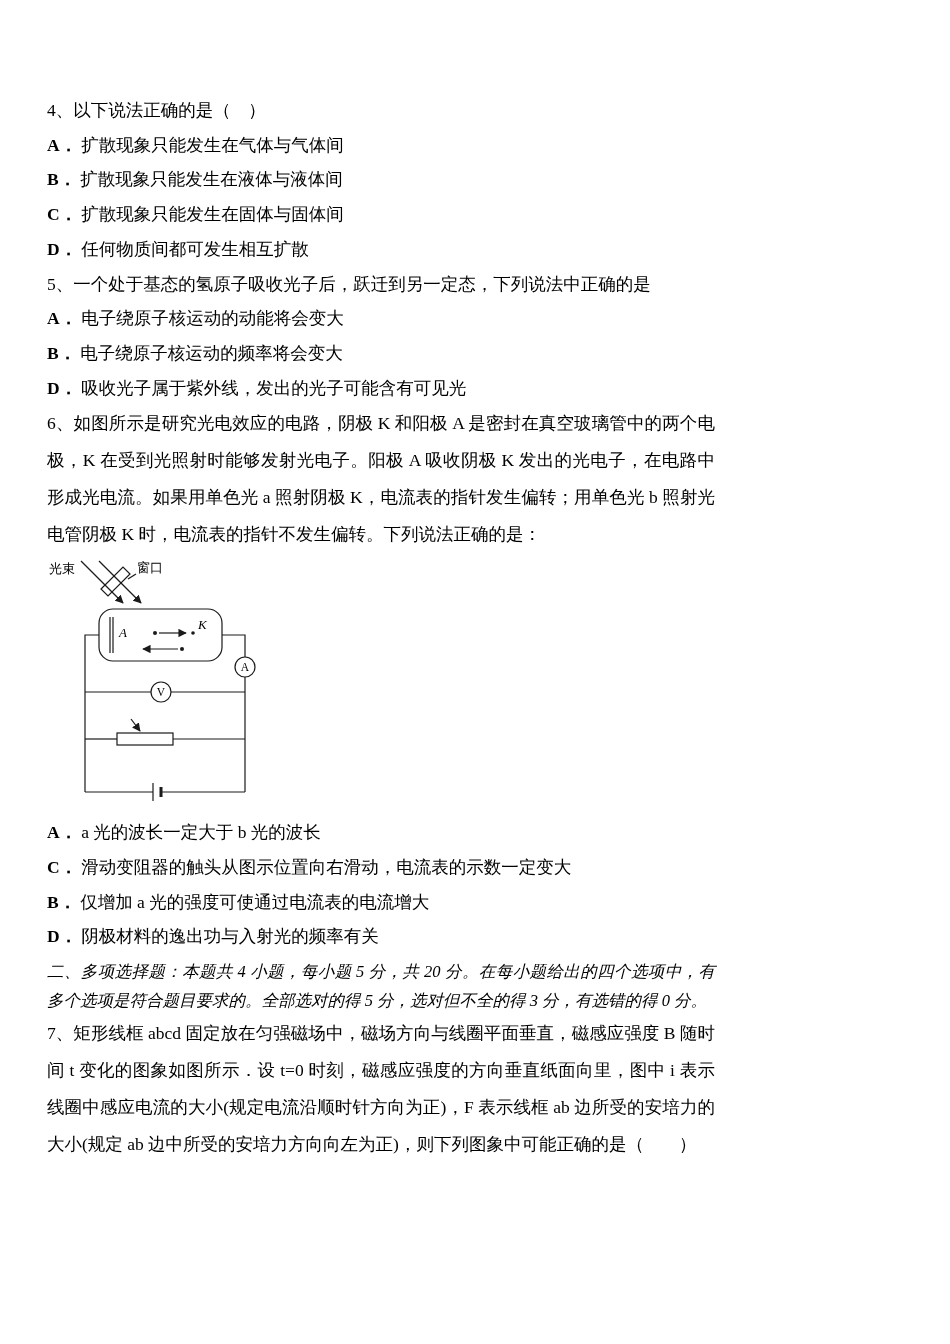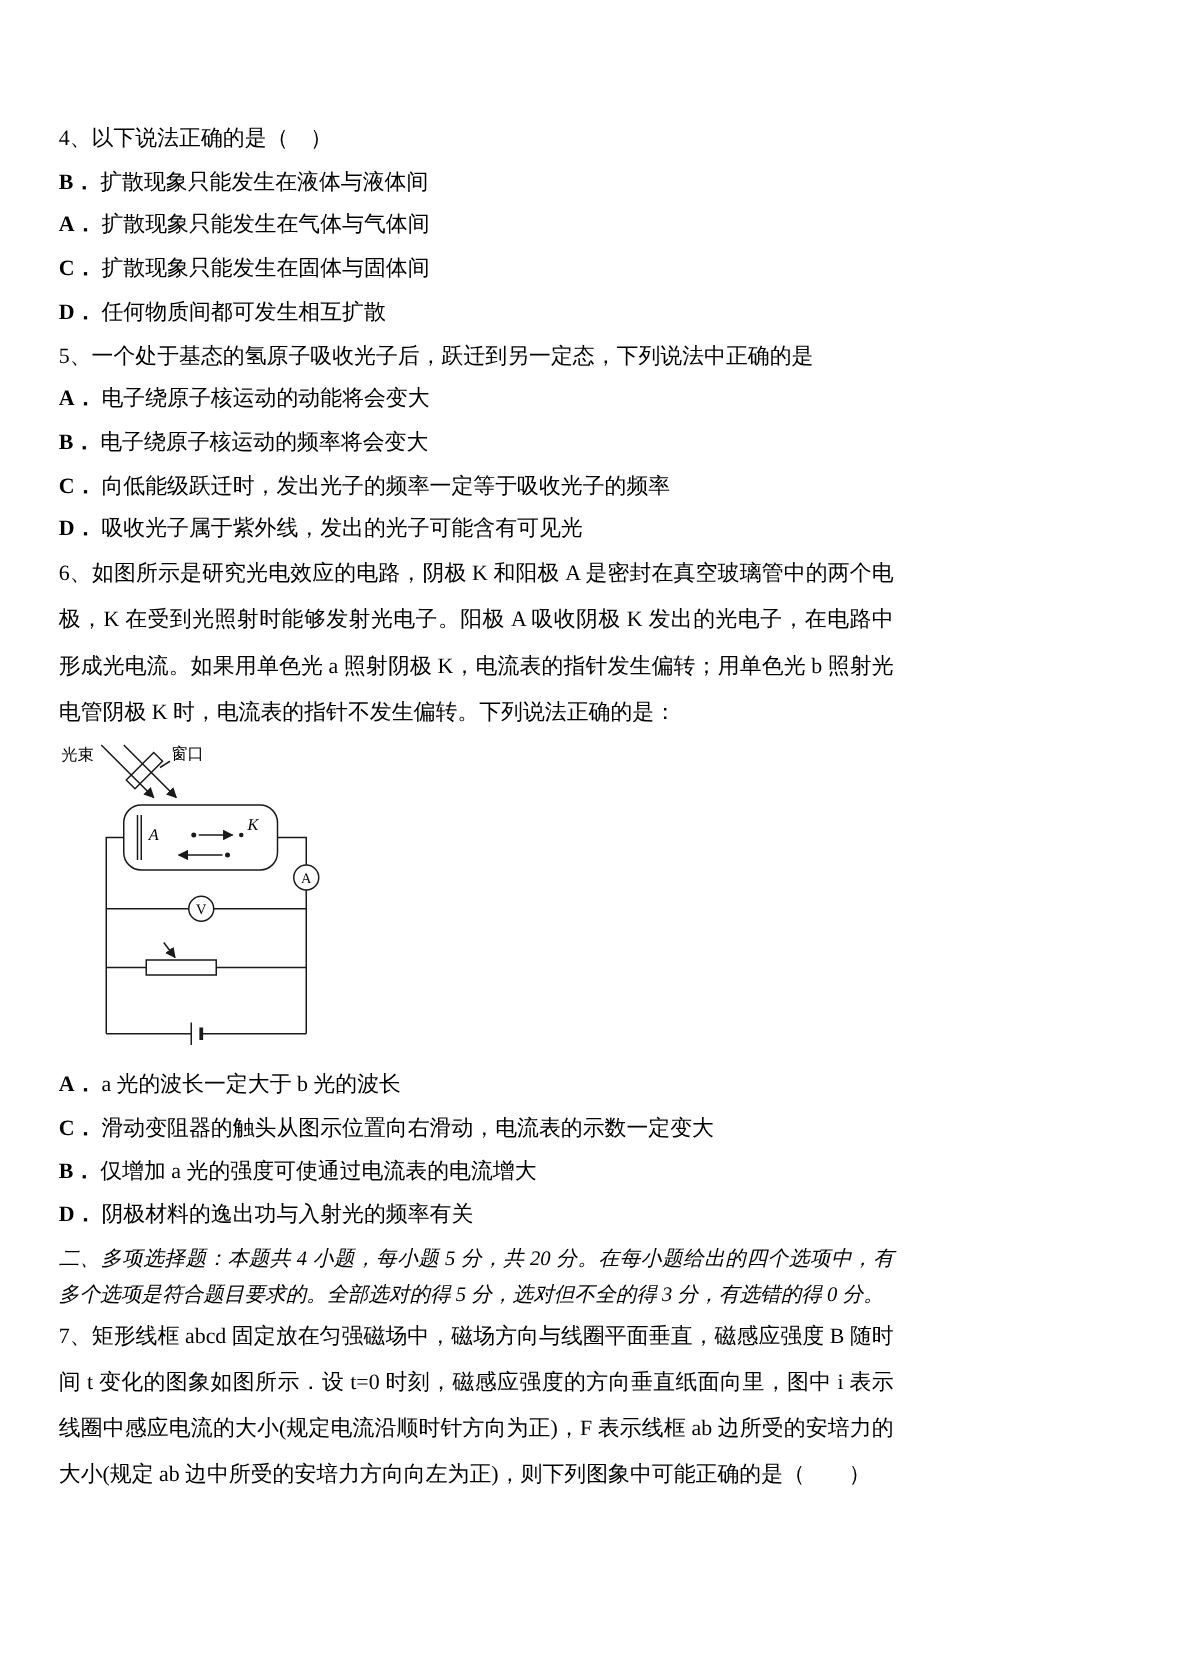--- a/index.html
+++ b/index.html
@@ -28,31 +28,30 @@
   .svg-meter { font-family: "Liberation Serif", "DejaVu Serif", serif; font-size: 11.5px; fill:#000; }
   .wire { stroke:#1a1a1a; stroke-width:1.2; fill:none; }
 </style>
 </head>
 <body>
 
 <div class="page">
 
   <section>
     <p class="line">4、以下说法正确的是（　）</p>
+    <p class="line"><span class="letter">A．</span><span>扩散现象只能发生在气体与气体间</span></p>
     <p class="line"><span class="letter">B．</span><span>扩散现象只能发生在液体与液体间</span></p>
-    <p class="line"><span class="letter">A．</span><span>扩散现象只能发生在气体与气体间</span></p>
     <p class="line"><span class="letter">C．</span><span>扩散现象只能发生在固体与固体间</span></p>
     <p class="line"><span class="letter">D．</span><span>任何物质间都可发生相互扩散</span></p>
   </section>
 
   <section>
     <p class="line">5、一个处于基态的氢原子吸收光子后，跃迁到另一定态，下列说法中正确的是</p>
     <p class="line"><span class="letter">A．</span><span>电子绕原子核运动的动能将会变大</span></p>
     <p class="line"><span class="letter">B．</span><span>电子绕原子核运动的频率将会变大</span></p>
-    <p class="line"><span class="letter">C．</span><span>向低能级跃迁时，发出光子的频率一定等于吸收光子的频率</span></p>
     <p class="line"><span class="letter">D．</span><span>吸收光子属于紫外线，发出的光子可能含有可见光</span></p>
   </section>
 
   <section>
     <p class="para">6、如图所示是研究光电效应的电路，阴极 K 和阳极 A 是密封在真空玻璃管中的两个电极，K 在受到光照射时能够发射光电子。阳极 A 吸收阴极 K 发出的光电子，在电路中形成光电流。如果用单色光 a 照射阴极 K，电流表的指针发生偏转；用单色光 b 照射光电管阴极 K 时，电流表的指针不发生偏转。下列说法正确的是：</p>
 
     <figure class="circuit">
       <svg width="222" height="246" viewBox="0 0 222 246">
         <defs>
           <marker id="arr" viewBox="0 0 10 10" refX="9" refY="5" markerWidth="7" markerHeight="7" orient="auto-start-reverse">

